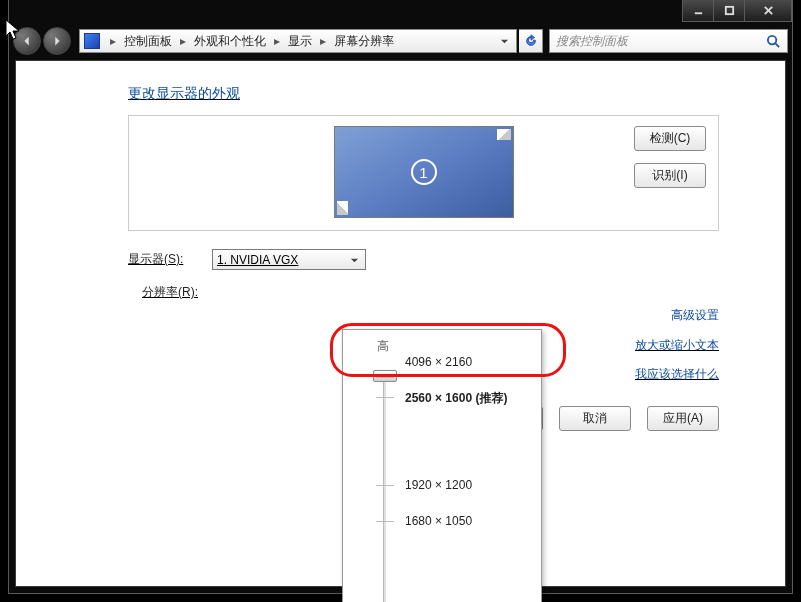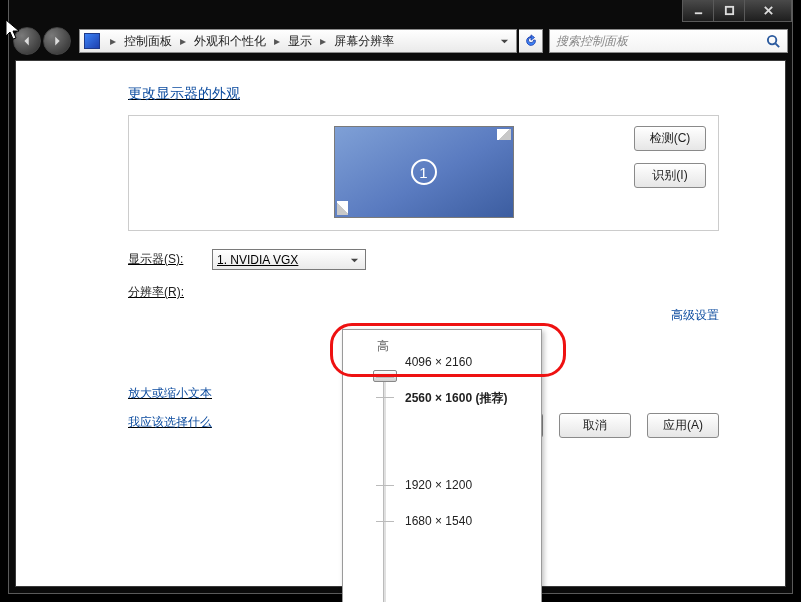--- a/index.html
+++ b/index.html
@@ -35,24 +35,24 @@
   .monitor .num{position:absolute;inset:0;display:flex;align-items:center;justify-content:center;color:#fff;font-size:18px;}
   .monitor .num span{width:26px;height:26px;border:2px solid #fff;border-radius:50%;display:flex;align-items:center;justify-content:center;font-size:15px;}
   .monitor .dogear-tr{position:absolute;top:2px;right:2px;width:14px;height:11px;background:linear-gradient(135deg,#fff 49%,#c8c8c8 51%);}
   .monitor .dogear-bl{position:absolute;bottom:2px;left:2px;width:11px;height:14px;background:linear-gradient(45deg,#c8c8c8 49%,#fff 51%);}
   .side-btns{position:absolute;right:12px;top:10px;display:flex;flex-direction:column;gap:12px;}
   .wbtn{min-width:72px;padding:3px 12px;background:linear-gradient(#fff,#e6e6e6);border:1px solid #8a8a8a;border-radius:3px;color:#222;text-align:center;}
   .formrow{display:flex;align-items:center;margin-top:18px;}
   .formrow .lbl{width:84px;color:#222;}
   .dd{width:154px;height:21px;background:linear-gradient(#fff,#eaeaea);border:1px solid #7a7a7a;display:flex;align-items:center;padding:0 4px;position:relative;}
   .dd .arrow{position:absolute;right:3px;top:3px;width:15px;height:15px;display:flex;align-items:center;justify-content:center;}
-  .links{margin-top:84px;}
+  .links{margin-top:36px;text-align:right;}
   .links a{color:#0a4a9e;display:block;margin-bottom:12px;text-decoration:none;}
   .adv{position:absolute;right:0;top:222px;color:#0a4a9e;}
-  .actions{position:absolute;left:0;right:0;top:328px;display:flex;justify-content:flex-end;gap:16px;}
+  .actions{position:absolute;left:0;right:0;top:321px;display:flex;justify-content:flex-end;gap:16px;}
   
   .res-popup{position:absolute;left:326px;top:268px;width:200px;height:324px;background:#fff;border:1px solid #9a9a9a;box-shadow:2px 2px 5px rgba(0,0,0,.25);}
   .res-popup .hdr{padding:8px 0 6px 34px;color:#666;}
   .res-popup .track{position:absolute;left:40px;top:42px;width:4px;bottom:10px;background:#e0e0e0;border-left:1px solid #bbb;border-right:1px solid #fff;}
   .res-popup .tick{position:absolute;left:33px;width:18px;height:1px;background:#bbb;}
   .res-popup .thumb{position:absolute;left:30px;top:40px;width:24px;height:12px;background:linear-gradient(#fff,#d0d0d0);border:1px solid #888;border-radius:2px;}
   .res-popup .opt{position:absolute;left:62px;color:#222;white-space:nowrap;}
   .highlight{position:absolute;left:314px;top:262px;width:236px;height:54px;border:3px solid #e11;border-radius:22px;pointer-events:none;}
   .cursor{position:absolute;left:4px;top:18px;pointer-events:none;}
   .cursor svg{width:20px;height:24px;}
@@ -147,21 +147,21 @@
         <div class="dd">
           <span>1. NVIDIA VGX</span>
           <span class="arrow">
               <svg width="9" height="9" viewBox="0 0 10 10">
                 <path d="M1 3 L5 7 L9 3 Z" fill="#444"></path>
               </svg>
             </span>
         </div>
       </div>
 
-      <div class="formrow" style="margin-top:14px;">
+      <div class="formrow" style="margin-top:14px;text-align:center;">
         <span class="lbl">分辨率(R):</span>
       </div>
 
       <div class="links">
         <a>放大或缩小文本</a>
         <a>我应该选择什么</a>
       </div>
 
       <a class="adv">高级设置</a>
 
@@ -176,21 +176,21 @@
       <div class="hdr">高</div>
       <div class="track"></div>
       <div class="thumb"></div>
       <div id="res-opts"></div>
     <div class="opt" style="top: 25px;">4096 × 2160</div>
         <div class="tick" style="top: 47px;"></div>
         <div class="opt" style="top: 60px; font-weight: bold;">2560 × 1600 (推荐)</div>
         <div class="tick" style="top: 67px;"></div>
         <div class="opt" style="top: 148px;">1920 × 1200</div>
         <div class="tick" style="top: 155px;"></div>
-        <div class="opt" style="top: 184px;">1680 × 1540</div>
+        <div class="opt" style="top: 184px;">1680 × 1050</div>
         <div class="tick" style="top: 191px;"></div>
       </div>
 
     <div class="highlight"></div>
   </div>
 </div>
 
 <div class="cursor">
   <svg viewBox="0 0 20 24">
       <path d="M2 2 L2 18 L6 14 L9 21 L12 20 L9 13 L15 13 Z" fill="#fff" stroke="#000" stroke-width="1"></path>

